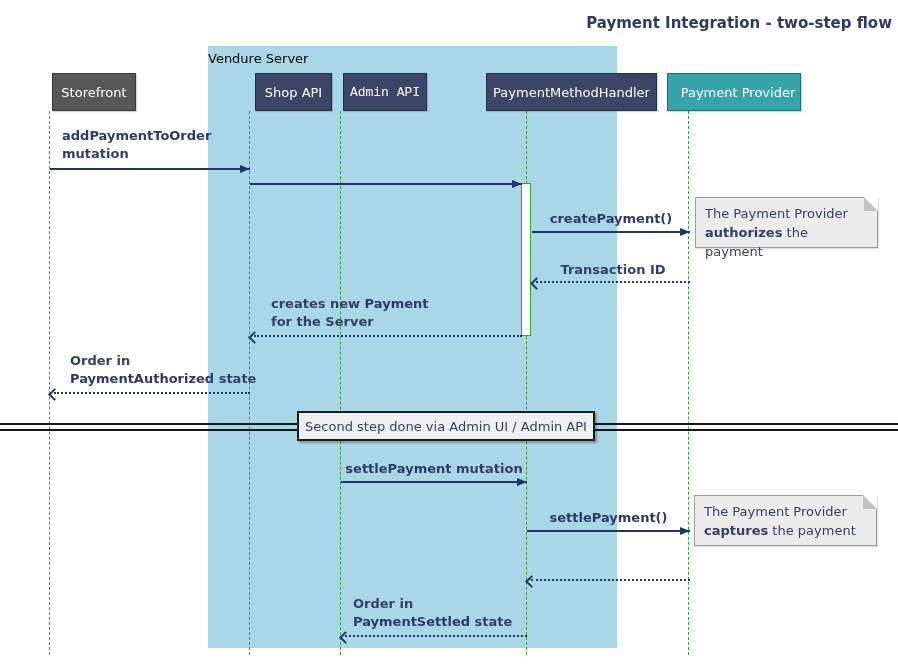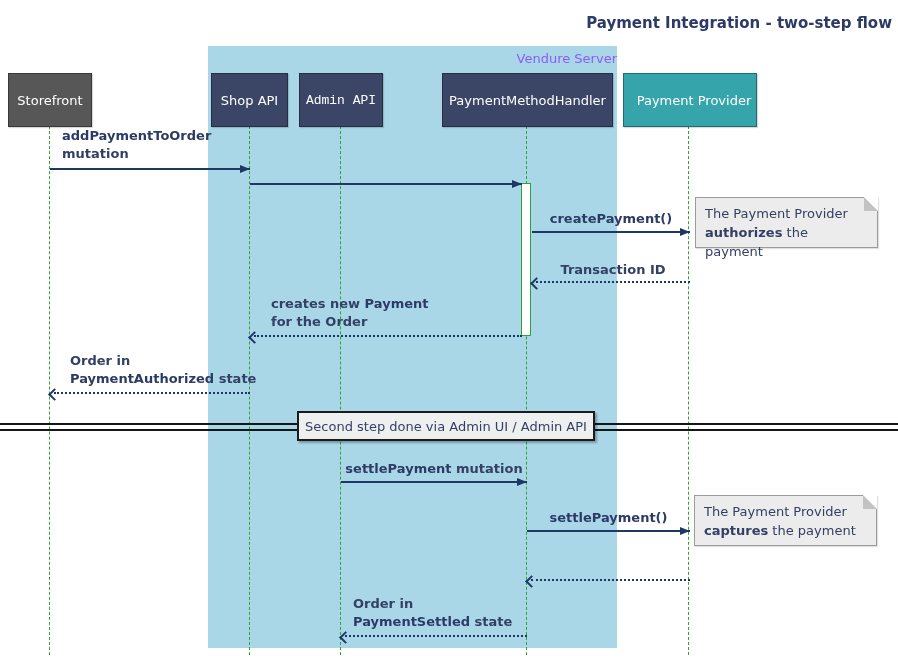--- a/index.html
+++ b/index.html
@@ -16,26 +16,27 @@
   html,body{margin:0;padding:0;background:#fff;}
   .diagram{
     position:relative;width:898px;height:665px;background:#fff;overflow:hidden;
     font-family:"DejaVu Sans","Liberation Sans",sans-serif;color:var(--ink);
   }
   .title{
     position:absolute;top:14px;left:6px;width:886px;text-align:right;
     font-size:15px;font-weight:bold;color:#2c3a66;
   }
   .server-box{position:absolute;left:208px;top:46px;width:409px;height:602px;background:var(--server-bg);}
-  .server-label{position:absolute;left:208px;top:51px;width:409px;text-align:right;font-size:13px;color:#8b5cf6;}
+  .server-label{position:absolute;left:208px;top:51px;width:409px;text-align:left;font-size:13px;color:#000000;}
   .participant{
-    position:absolute;top:73px;height:54px;box-sizing:border-box;
+    position:absolute;top:73px;height:38px;box-sizing:border-box;
     display:flex;align-items:center;justify-content:center;
     color:#fff;font-size:13px;border:1px solid rgba(0,0,0,0.35);
     box-shadow:1px 1px 1px rgba(0,0,0,0.15);
+    margin-left:44px;
   }
   .p-navy{background:var(--navy-box);}
   .p-gray{background:var(--gray-box);}
   .p-teal{background:var(--teal-box);padding-left:8px;}
   .lifeline{position:absolute;top:111px;height:544px;width:0;border-left:1px dashed var(--lifeline-green);}
   .activation{position:absolute;left:521px;top:183px;width:10px;height:153px;background:#fff;border:1px solid var(--lifeline-green);box-sizing:border-box;}
   .msg-line{position:absolute;height:2px;background:var(--arrow-navy);}
   .msg-line.dotted{height:0;background:none;border-top:2px dotted var(--arrow-navy);}
   .head-r{position:absolute;width:0;height:0;border-top:4px solid transparent;border-bottom:4px solid transparent;border-left:10px solid var(--arrow-navy);}
   .head-l{position:absolute;width:7px;height:7px;border-left:2px solid var(--arrow-navy);border-bottom:2px solid var(--arrow-navy);transform:rotate(45deg);}
@@ -121,21 +122,21 @@
   </div>
 
   <div class="msg-label center" style="left:536px;top:261px;width:154px;">
     <span>Transaction ID</span>
   </div>
   <div class="msg-line dotted" style="left:536px;top:281px;width:154px;"></div>
   <div class="head-l" style="left:532px;top:279px;"></div>
 
   <div class="msg-label" style="left:271px;top:295px;">
     <div><span>creates new </span><b>Payment</b></div>
-    <div>for the Order</div>
+    <div>for the Server</div>
   </div>
   <div class="msg-line dotted" style="left:254px;top:335px;width:268px;"></div>
   <div class="head-l" style="left:250px;top:333px;"></div>
 
   <div class="msg-label" style="left:70px;top:352px;">
     <div>Order in</div>
     <div><b>PaymentAuthorized</b><span> state</span></div>
   </div>
   <div class="msg-line dotted" style="left:54px;top:392px;width:196px;"></div>
   <div class="head-l" style="left:50px;top:390px;"></div>

